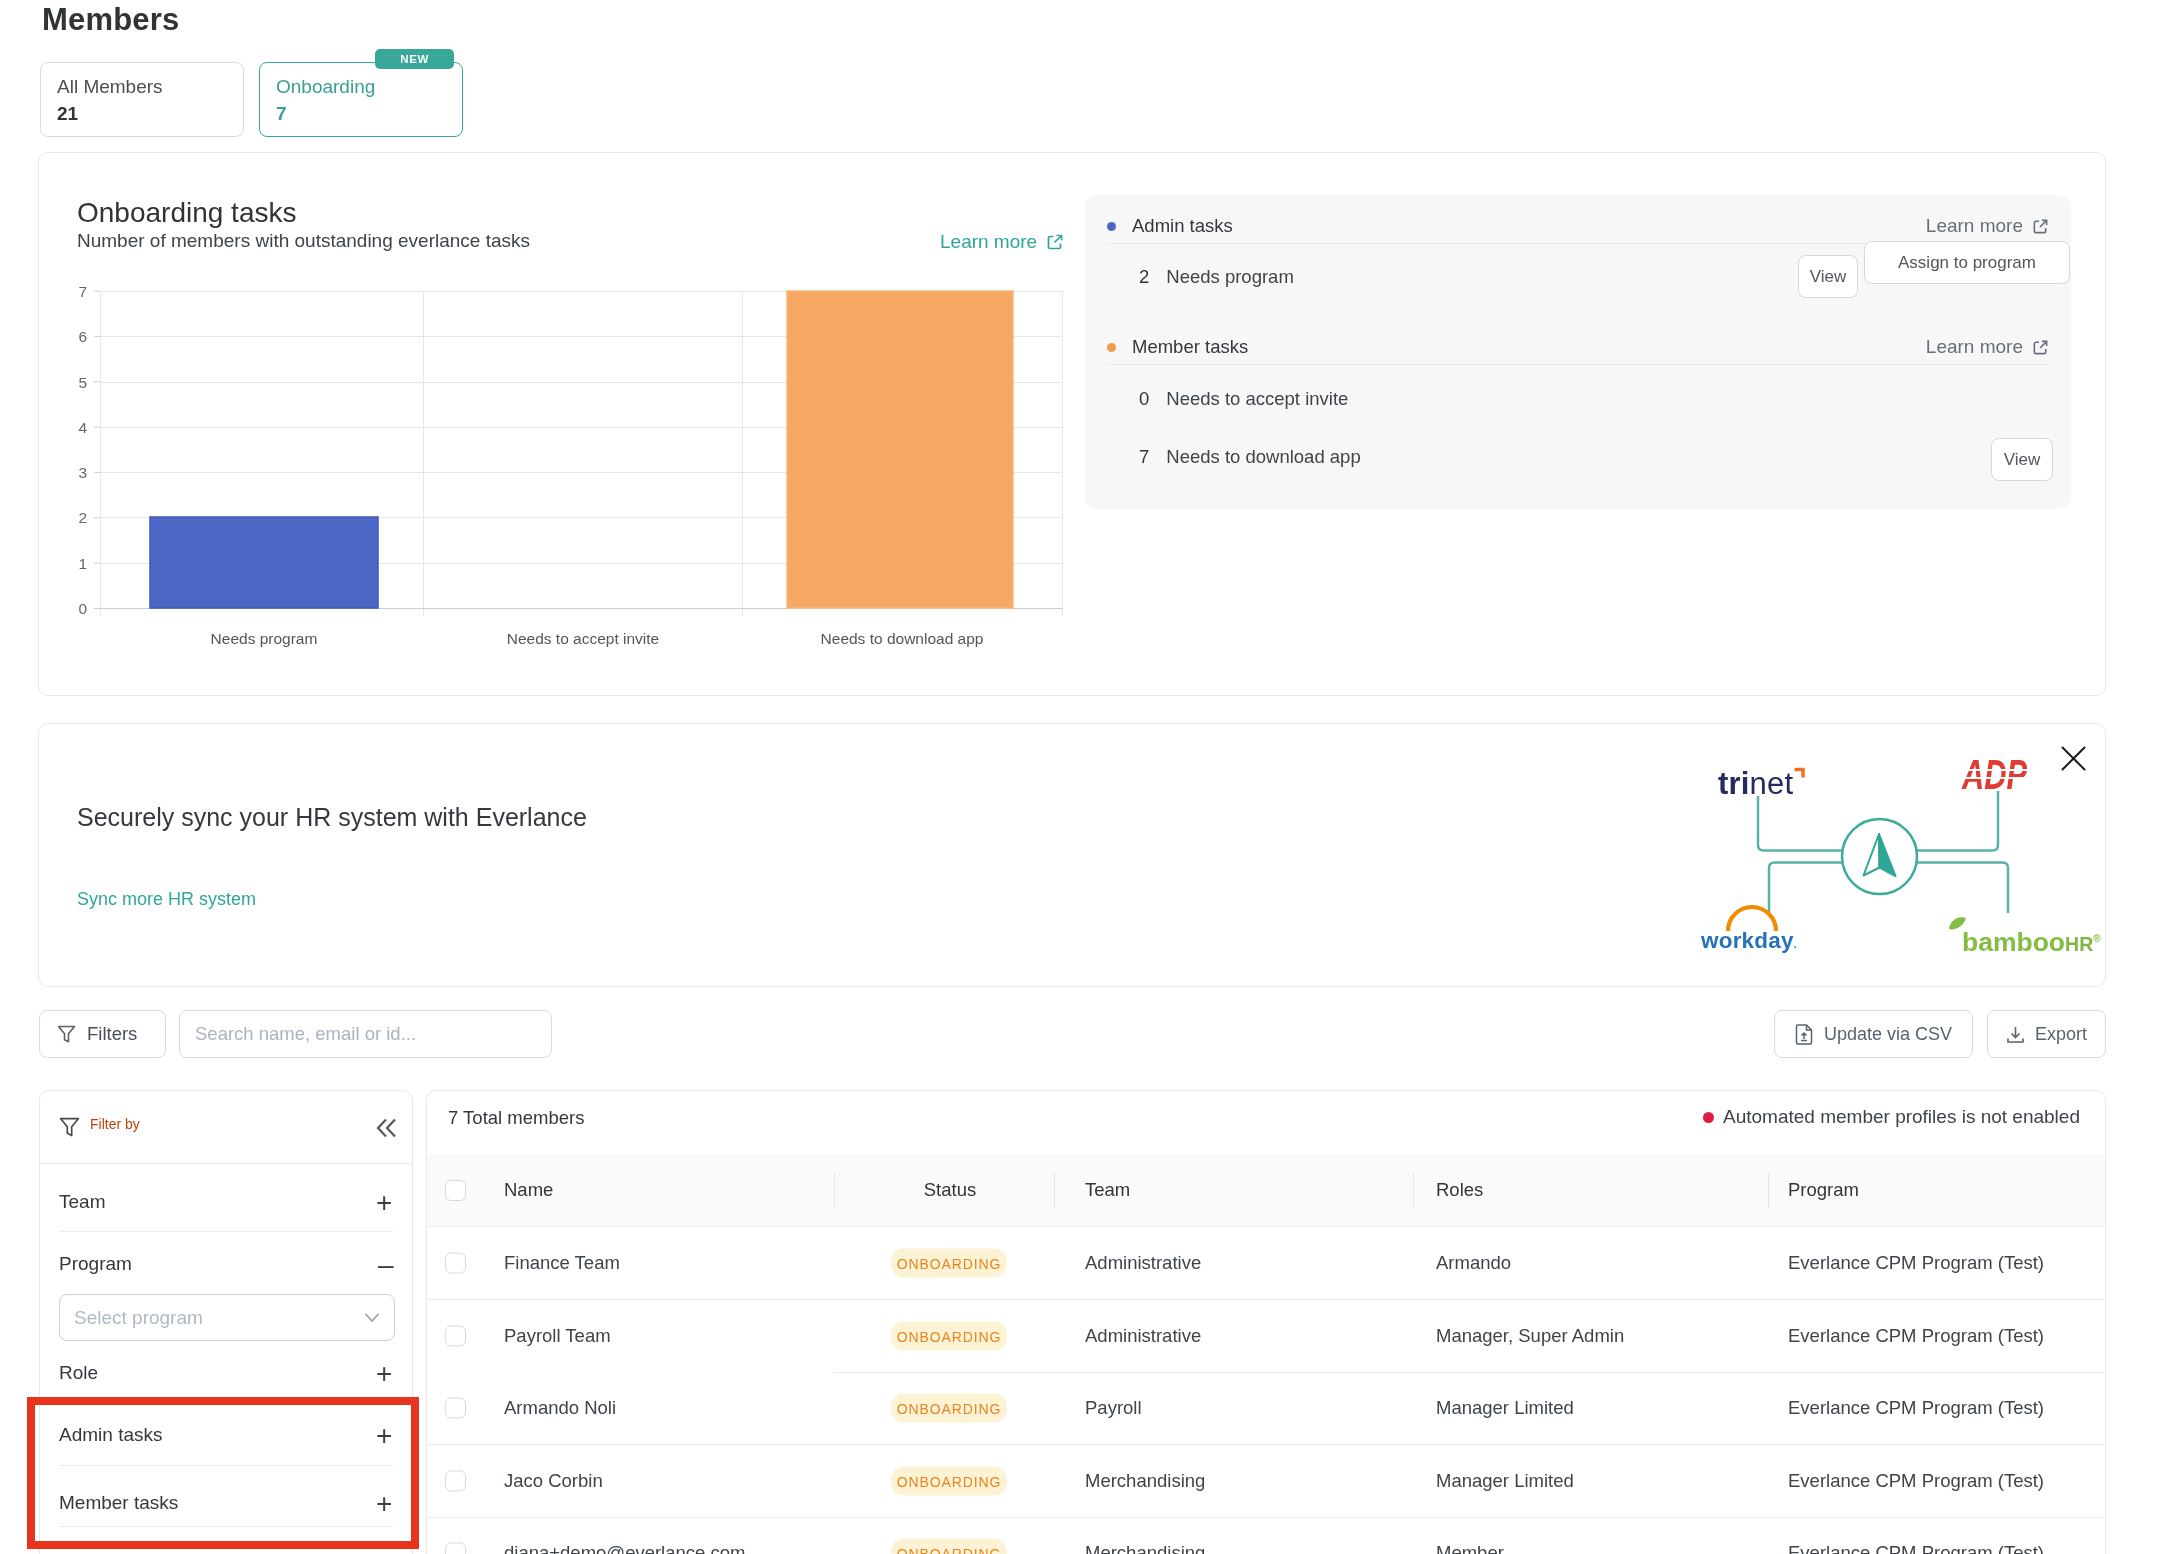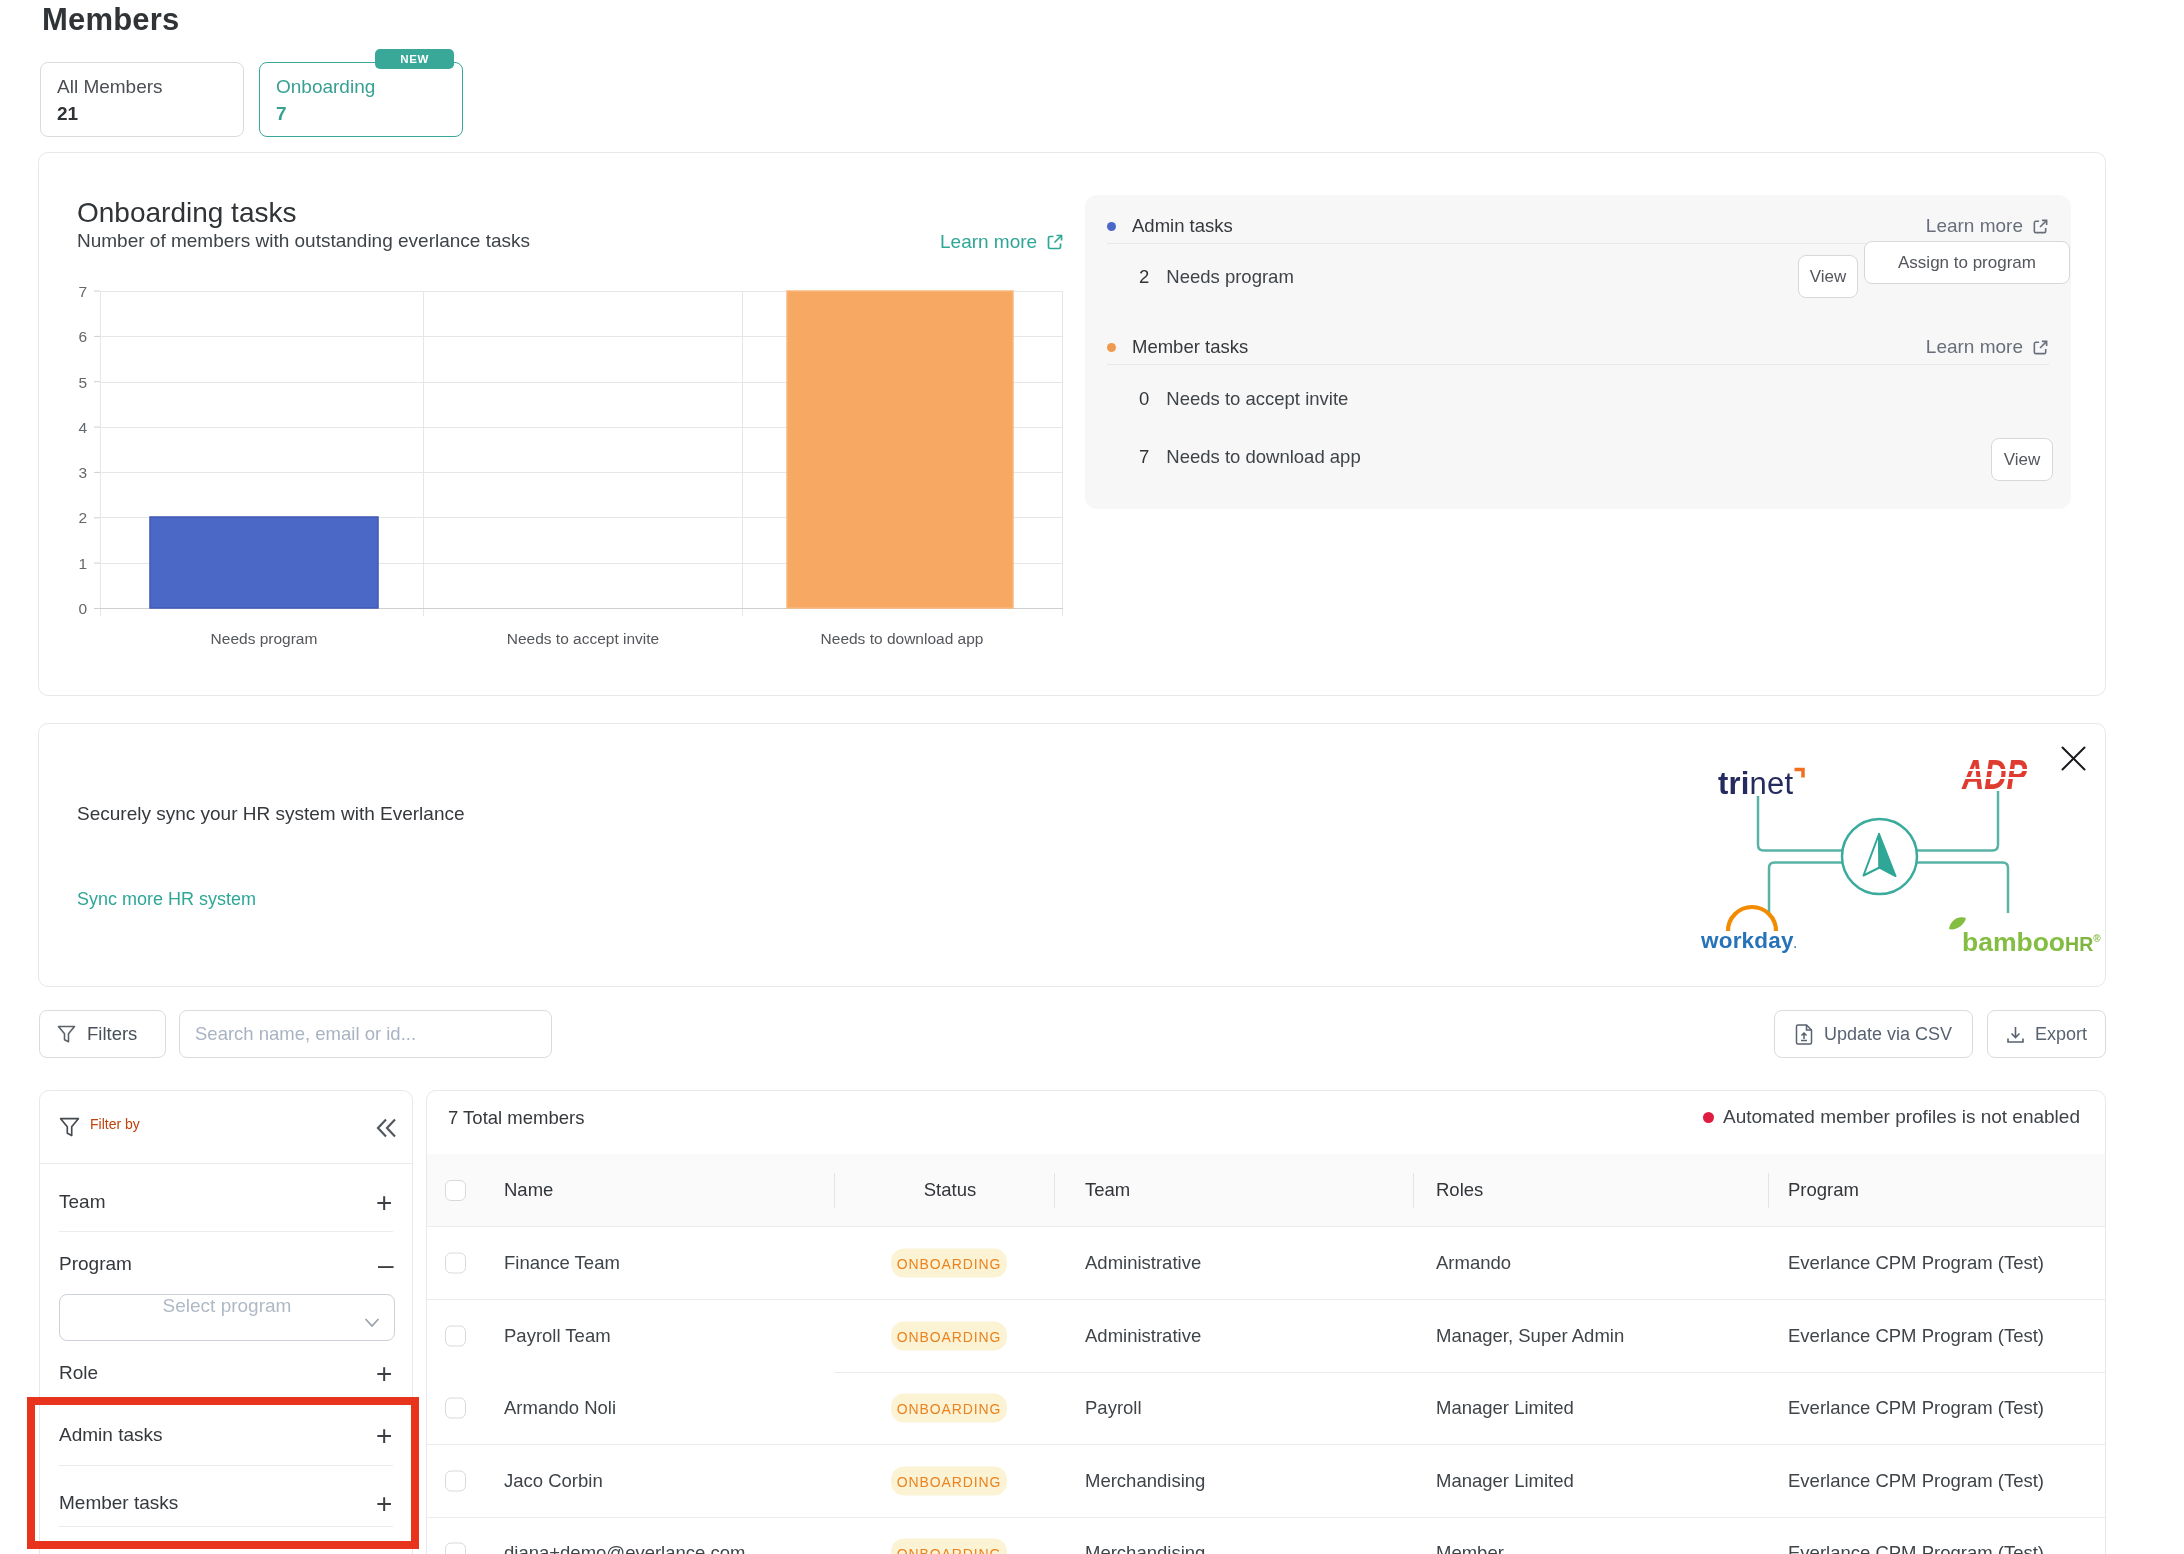--- a/index.html
+++ b/index.html
@@ -126,21 +126,21 @@
     </div>
     <div class="prow" style="top:238px; height:48px;">
       <span style="margin-left:32px; font-size:18.5px; color:#303437;">7</span>
       <span style="margin-left:17px; font-size:18.5px;">Needs to download app</span>
     </div>
     <div class="pbtn" style="left:906px; top:243px; width:62px;">View</div>
   </div>
 </div>
 
 <div class="card" style="left:38px; top:723px; width:2068px; height:264px;">
-  <div class="abs" style="left:38px; top:79px; font-size:19px; color:#35383c;">Securely sync your HR system with Everlance</div>
+  <div class="abs" style="left:38px; top:79px; font-size:25px; color:#35383c;">Securely sync your HR system with Everlance</div>
   <div class="abs teal" style="left:38px; top:165px; font-size:18px;">Sync more HR system</div>
   <svg class="abs" style="left:2022px; top:22px;" width="25" height="25" viewBox="0 0 25 25" stroke="#17191c" stroke-width="2" stroke-linecap="round">
       <line x1="1.5" y1="1.5" x2="23.5" y2="23.5"></line>
       <line x1="23.5" y1="1.5" x2="1.5" y2="23.5"></line>
     </svg>
   <svg class="abs" style="left:1660px; top:25px;" width="412" height="218" viewBox="0 0 412 218">
     <g fill="none" stroke="#58b2a6" stroke-width="2.5">
       <path d="M59 47 V96 Q59 101.5 64.5 101.5 H144"></path>
       <path d="M299 42 V96 Q299 101.5 293.5 101.5 H217"></path>
       <path d="M144 113.5 H75.5 Q70 113.5 70 119 V164"></path>
@@ -197,21 +197,21 @@
   <svg class="abs" style="left:336px; top:27px;" width="21" height="20" viewBox="0 0 21 20" fill="none" stroke="#53585e" stroke-width="2.2">
       <path d="M10 1.5 L2 10 L10 18.5"></path>
       <path d="M19 1.5 L11 10 L19 18.5"></path>
     </svg>
   <div class="abs" style="left:0; right:0; top:72px; height:1px; background:#e9eaeb;"></div>
   <div class="abs" style="left:19px; top:100px; font-size:19px; color:#35383c;">Team</div>
   <div class="abs" style="left:336px; top:96px; font-size:28px; font-weight:300; color:#3c3f43;">+</div>
   <div class="abs" style="left:19px; right:19px; top:140px; height:1px; background:#ececed;"></div>
   <div class="abs" style="left:19px; top:162px; font-size:19px; color:#35383c;">Program</div>
   <div class="abs" style="left:338px; top:158px; font-size:28px; font-weight:300; color:#3c3f43;">–</div>
-  <div class="abs" style="left:19px; top:203px; width:336px; height:47px; border:1px solid #ccd1d7; border-radius:8px; display:flex; align-items:center; padding:0 14px;flex-direction:column;">
+  <div class="abs" style="left:19px; top:203px; width:336px; height:47px; border:1px solid #ccd1d7; border-radius:8px; display:flex; align-items:center; padding:0 14px;">
     <span style="font-size:19px; color:#b0b9c6;">Select program</span>
     <svg style="margin-left:auto;" width="16" height="11" viewBox="0 0 16 11" fill="none" stroke="#9aa2ad" stroke-width="1.8">
         <path d="M1.5 2 L8 9 L14.5 2"></path>
       </svg>
   </div>
   <div class="abs" style="left:19px; top:271px; font-size:19px; color:#35383c;">Role</div>
   <div class="abs" style="left:336px; top:267px; font-size:28px; font-weight:300; color:#3c3f43;">+</div>
   <div class="abs" style="left:19px; right:19px; top:309px; height:1px; background:#ececed;"></div>
   <div class="abs" style="left:19px; top:333px; font-size:19px; color:#35383c;">Admin tasks</div>
   <div class="abs" style="left:336px; top:329px; font-size:28px; font-weight:300; color:#3c3f43;">+</div>

